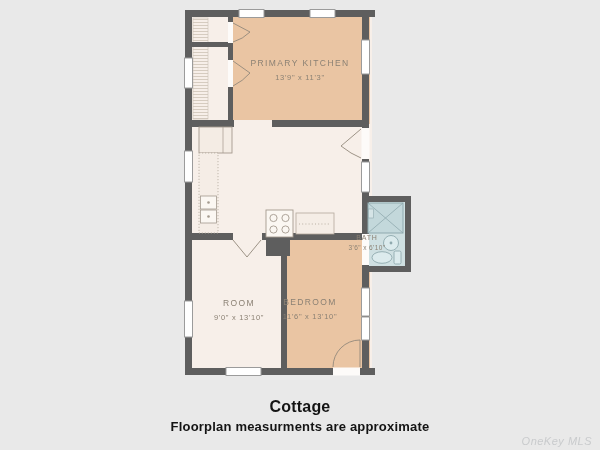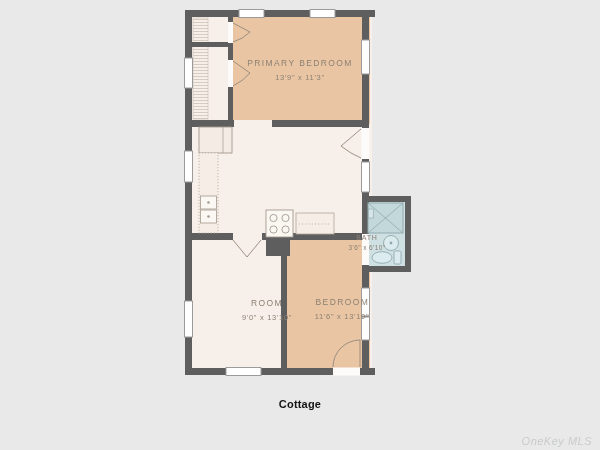--- a/index.html
+++ b/index.html
@@ -12,21 +12,21 @@
     position:absolute;transform:translateX(-50%);text-align:center;
     color:#8b8174;white-space:nowrap;pointer-events:none;
   }
   .room-label .rname{font-size:8.5px;letter-spacing:1.4px;font-weight:400;}
   .room-label .rdims{font-size:7.5px;letter-spacing:.7px;margin-top:5px;}
   .room-label.small .rname{font-size:7px;letter-spacing:.8px;}
   .room-label.small .rdims{font-size:6.5px;letter-spacing:.4px;margin-top:3px;}
   .caption{
     position:absolute;left:0;right:0;top:398px;text-align:center;color:#141414;
   }
-  .caption .title{font-size:11px;font-weight:bold;letter-spacing:.2px;}
+  .caption .title{font-size:16px;font-weight:bold;letter-spacing:.2px;}
   .caption .subtitle{font-size:13px;font-weight:bold;letter-spacing:.2px;margin-top:3px;}
   .watermark{
     position:absolute;right:8px;bottom:3px;font-size:11px;color:#c9cbcd;letter-spacing:.5px;font-style:italic;
   }
 </style>
 </head>
 <body>
 
 <div class="canvas">
 
@@ -117,39 +117,40 @@
       <path d="M368 203 L403 233 M403 203 L368 233" stroke="#8fa9ae" stroke-width="0.8" fill="none"></path>
       <rect x="368.5" y="209" width="5" height="9" fill="#d5e4e6" stroke="#8fa9ae" stroke-width="0.6"></rect>
       <circle cx="391" cy="243" r="7.5" fill="#dcebed" stroke="#8fa9ae" stroke-width="0.9"></circle>
       <circle cx="391" cy="243" r="1.4" fill="#8fa9ae"></circle>
       <rect x="394" y="251" width="7" height="13" rx="1.5" fill="#dcebed" stroke="#8fa9ae" stroke-width="0.9"></rect>
       <ellipse cx="382" cy="257.5" rx="10" ry="5.8" fill="#dcebed" stroke="#8fa9ae" stroke-width="0.9"></ellipse>
     </g>
   </svg>
 
   <div class="room-label" style="left:300px;top:58px;">
-    <div class="rname">PRIMARY BEDROOM</div>
+    <div class="rname">PRIMARY KITCHEN</div>
     <div class="rdims">13'9" x 11'3"</div>
   </div>
 
 
   <div class="room-label small" style="left:367px;top:234px;">
     <div class="rname">BATH</div>
     <div class="rdims">3'6" x 6'10"</div>
   </div>
 
-  <div class="room-label" style="left:239px;top:298px;margin-left:28px;">
+  <div class="room-label" style="left:239px;top:298px;">
     <div class="rname">ROOM</div>
     <div class="rdims">9'0" x 13'10"</div>
   </div>
 
-  <div class="room-label" style="left:342px;top:297px;text-align:right;">
+  <div class="room-label" style="left:310px;top:297px;">
     <div class="rname">BEDROOM</div>
     <div class="rdims">11'6" x 13'10"</div>
   </div>
 
   <div class="caption">
     <div class="title">Cottage</div>
+    <div class="subtitle">Floorplan measurments are approximate</div>
   </div>
 
   <div class="watermark">OneKey MLS</div>
 
 </div>
 
 </body></html>

